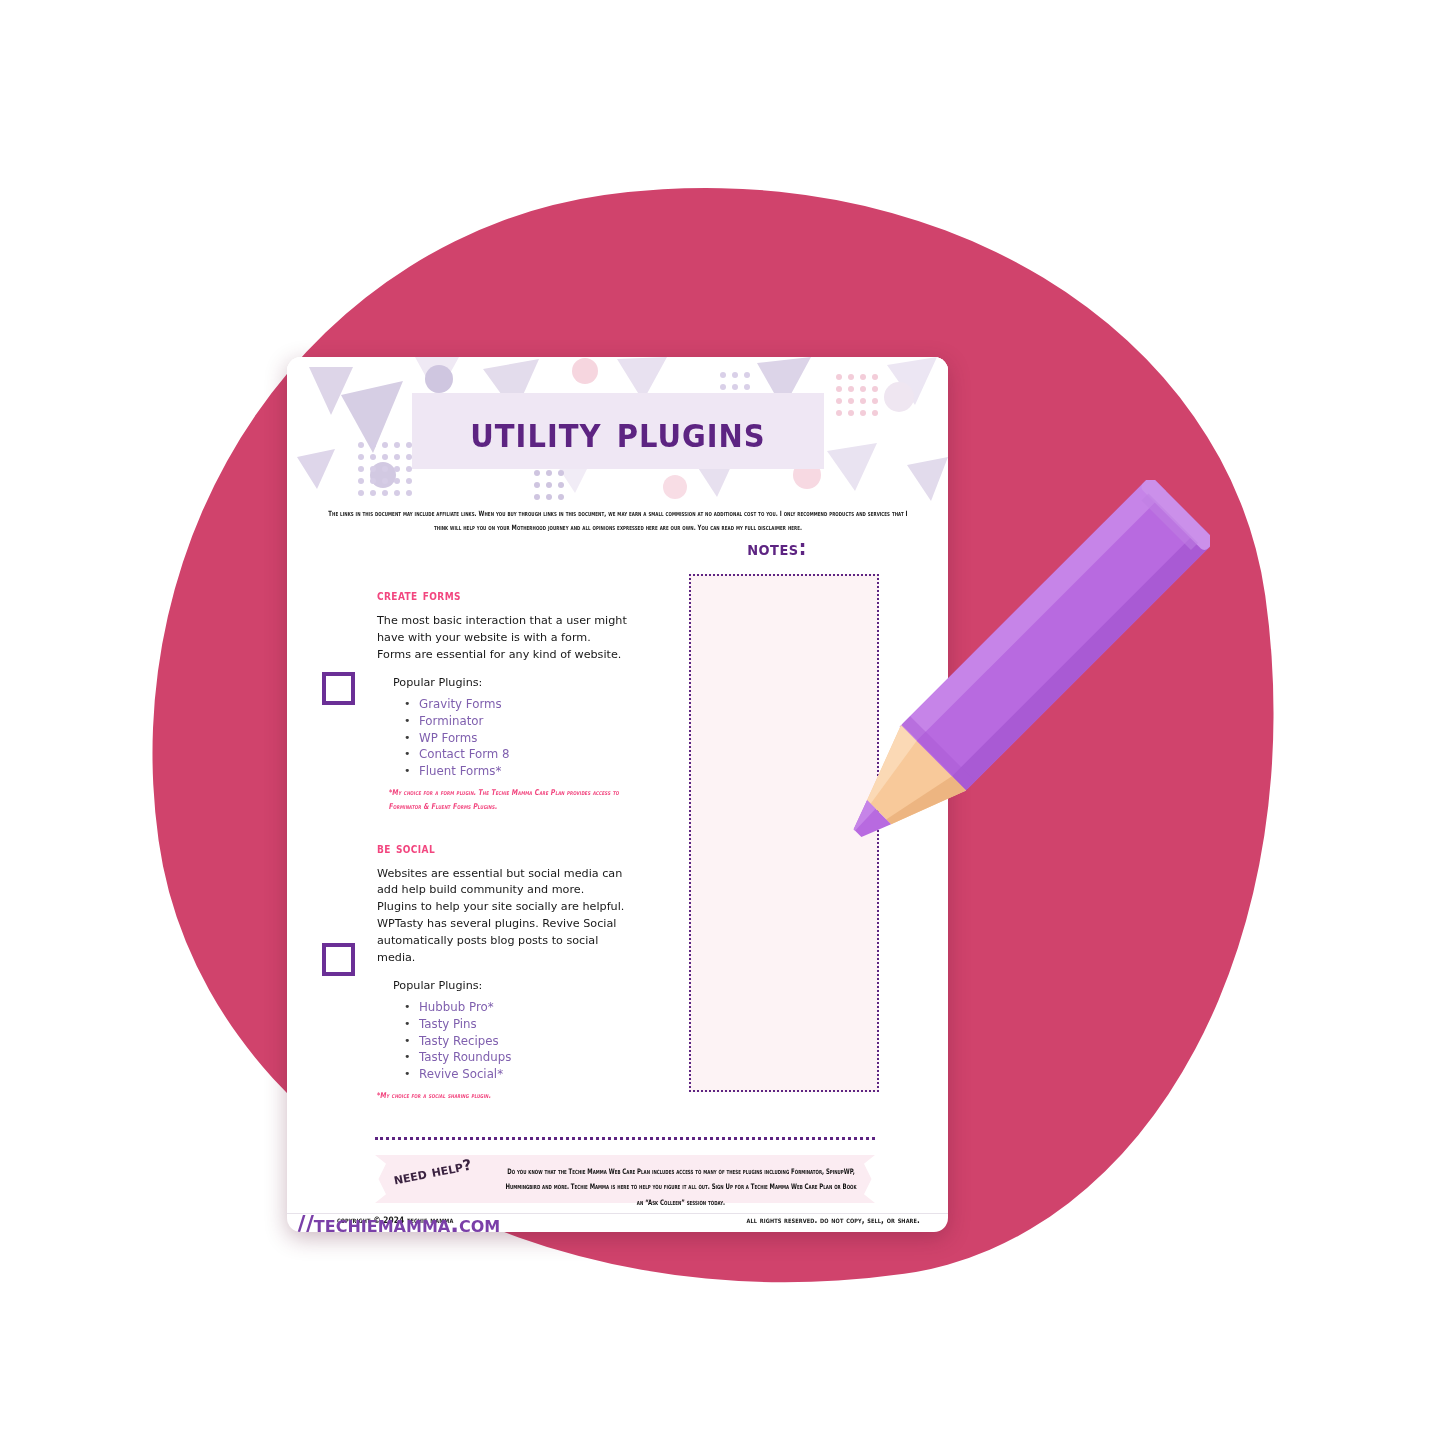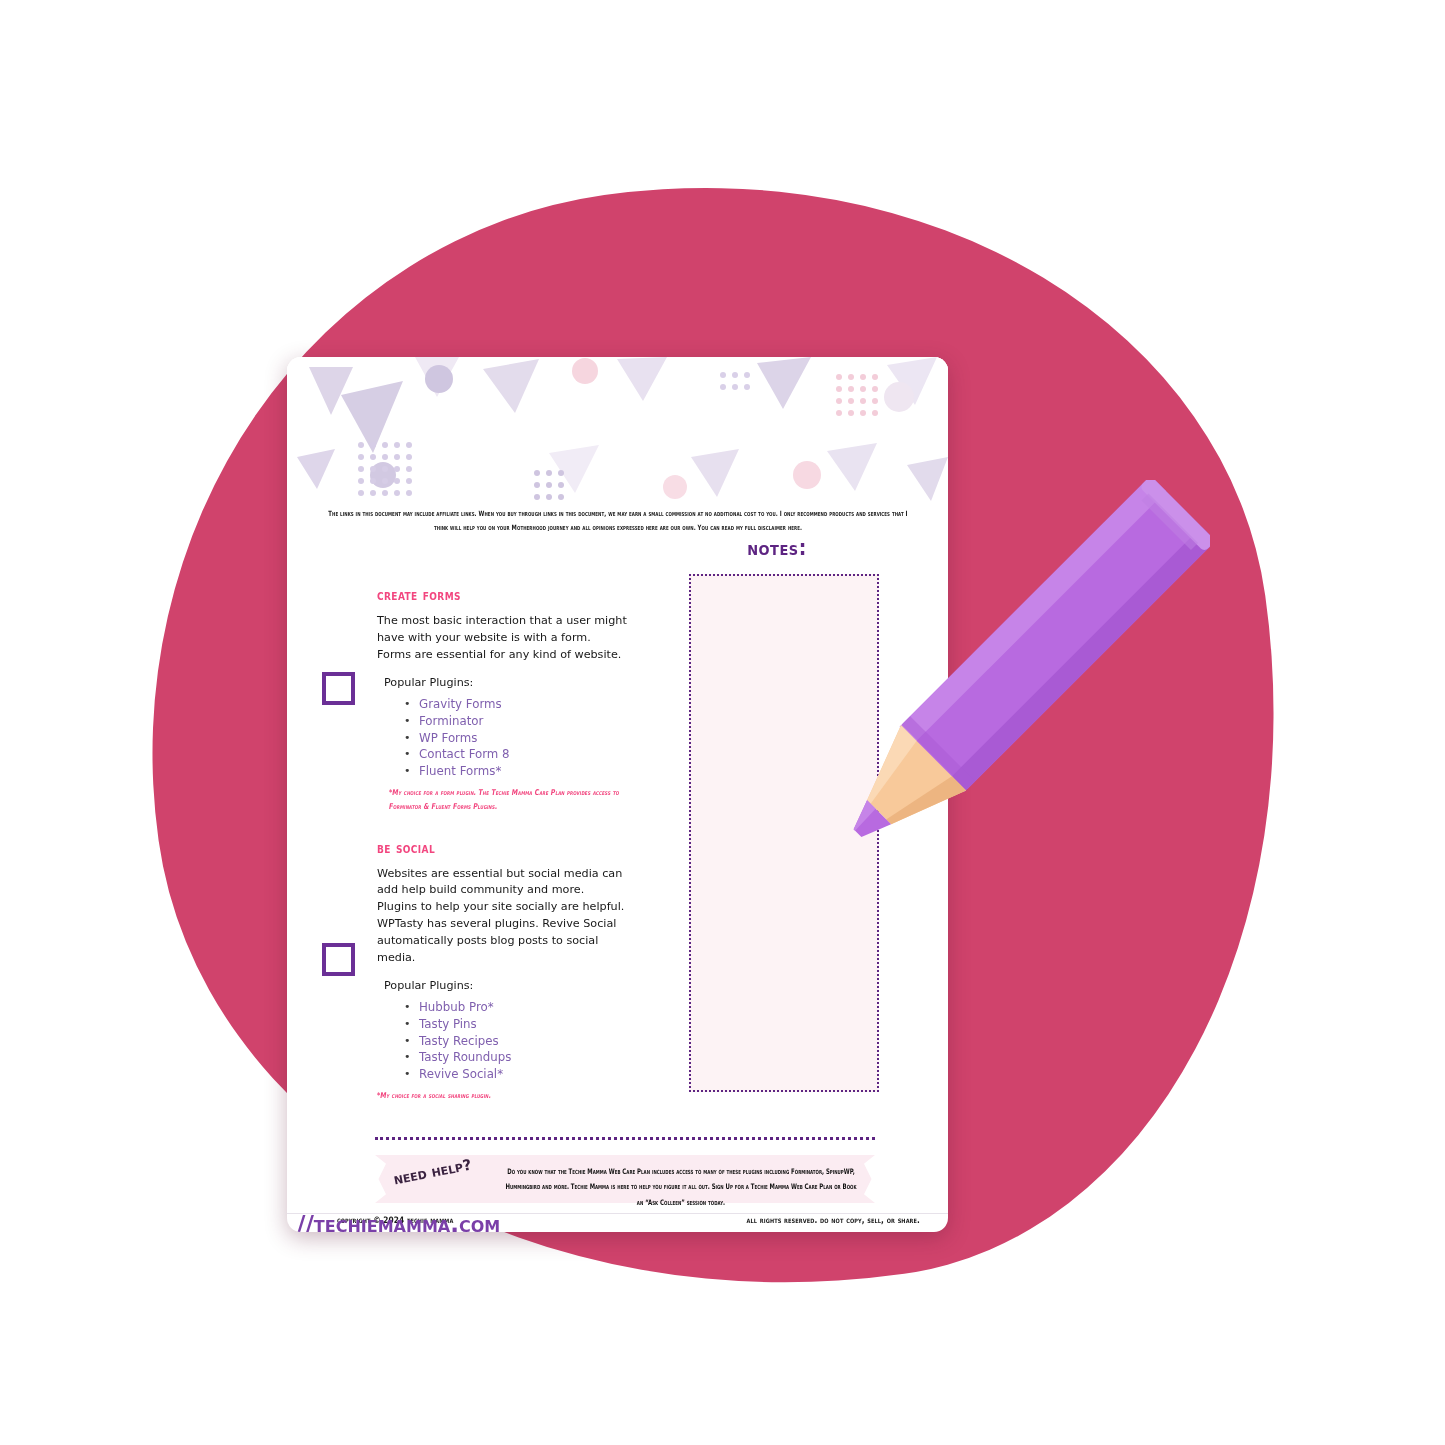--- a/index.html
+++ b/index.html
@@ -80,21 +80,21 @@
     font-variant:small-caps;text-transform:lowercase;
     letter-spacing:.4px;
     transform:scaleY(1.15);transform-origin:left top;
     margin:0 0 12px 0;
   }
   .sec-body{
     font-size:11.2px;line-height:1.50;color:#181818;
     margin:0 0 13px 0;font-weight:500;
   }
   .pop{
-    font-size:11.2px;color:#181818;margin:0 0 8px 7px;font-weight:500;
+    font-size:11.2px;color:#181818;margin:0 0 8px 16px;font-weight:500;
   }
   ul.plugs{
     margin:0 0 6px 0;padding:0 0 0 42px;list-style:none;
   }
   ul.plugs li{
     position:relative;font-size:11.8px;line-height:1.33;margin:0 0 1px 0;
   }
   ul.plugs li::before{
     content:"\2022";position:absolute;left:-15px;top:0;color:#3b3b3b;font-size:11px;
   }
@@ -272,20 +272,23 @@
         </g>
         <g fill="#d9d0e8">
           <circle cx="436" cy="18" r="3"></circle>
             <circle cx="448" cy="18" r="3"></circle>
             <circle cx="460" cy="18" r="3"></circle>
           <circle cx="436" cy="30" r="3"></circle>
             <circle cx="448" cy="30" r="3"></circle>
             <circle cx="460" cy="30" r="3"></circle>
         </g>
       </svg>
+      <div class="title-plate">
+        <div class="title-txt">Utility Plugins</div>
+      </div>
     </div>
 
     <div class="disclaimer">The links in this document may include affiliate links. When you buy through links in this document, we may earn a small commission at no additional cost to you. I only recommend products and services that I think will help you on your Motherhood journey and all opinions expressed here are our own. You can read my full disclaimer here.</div>
 
     <div class="left-col">
 
       <div>
         <div class="sec-head">Create Forms</div>
         <p class="sec-body">The most basic interaction that a user might have with your website is with a form. Forms are essential for any kind of website.</p>
         <div style="position:relative;">

